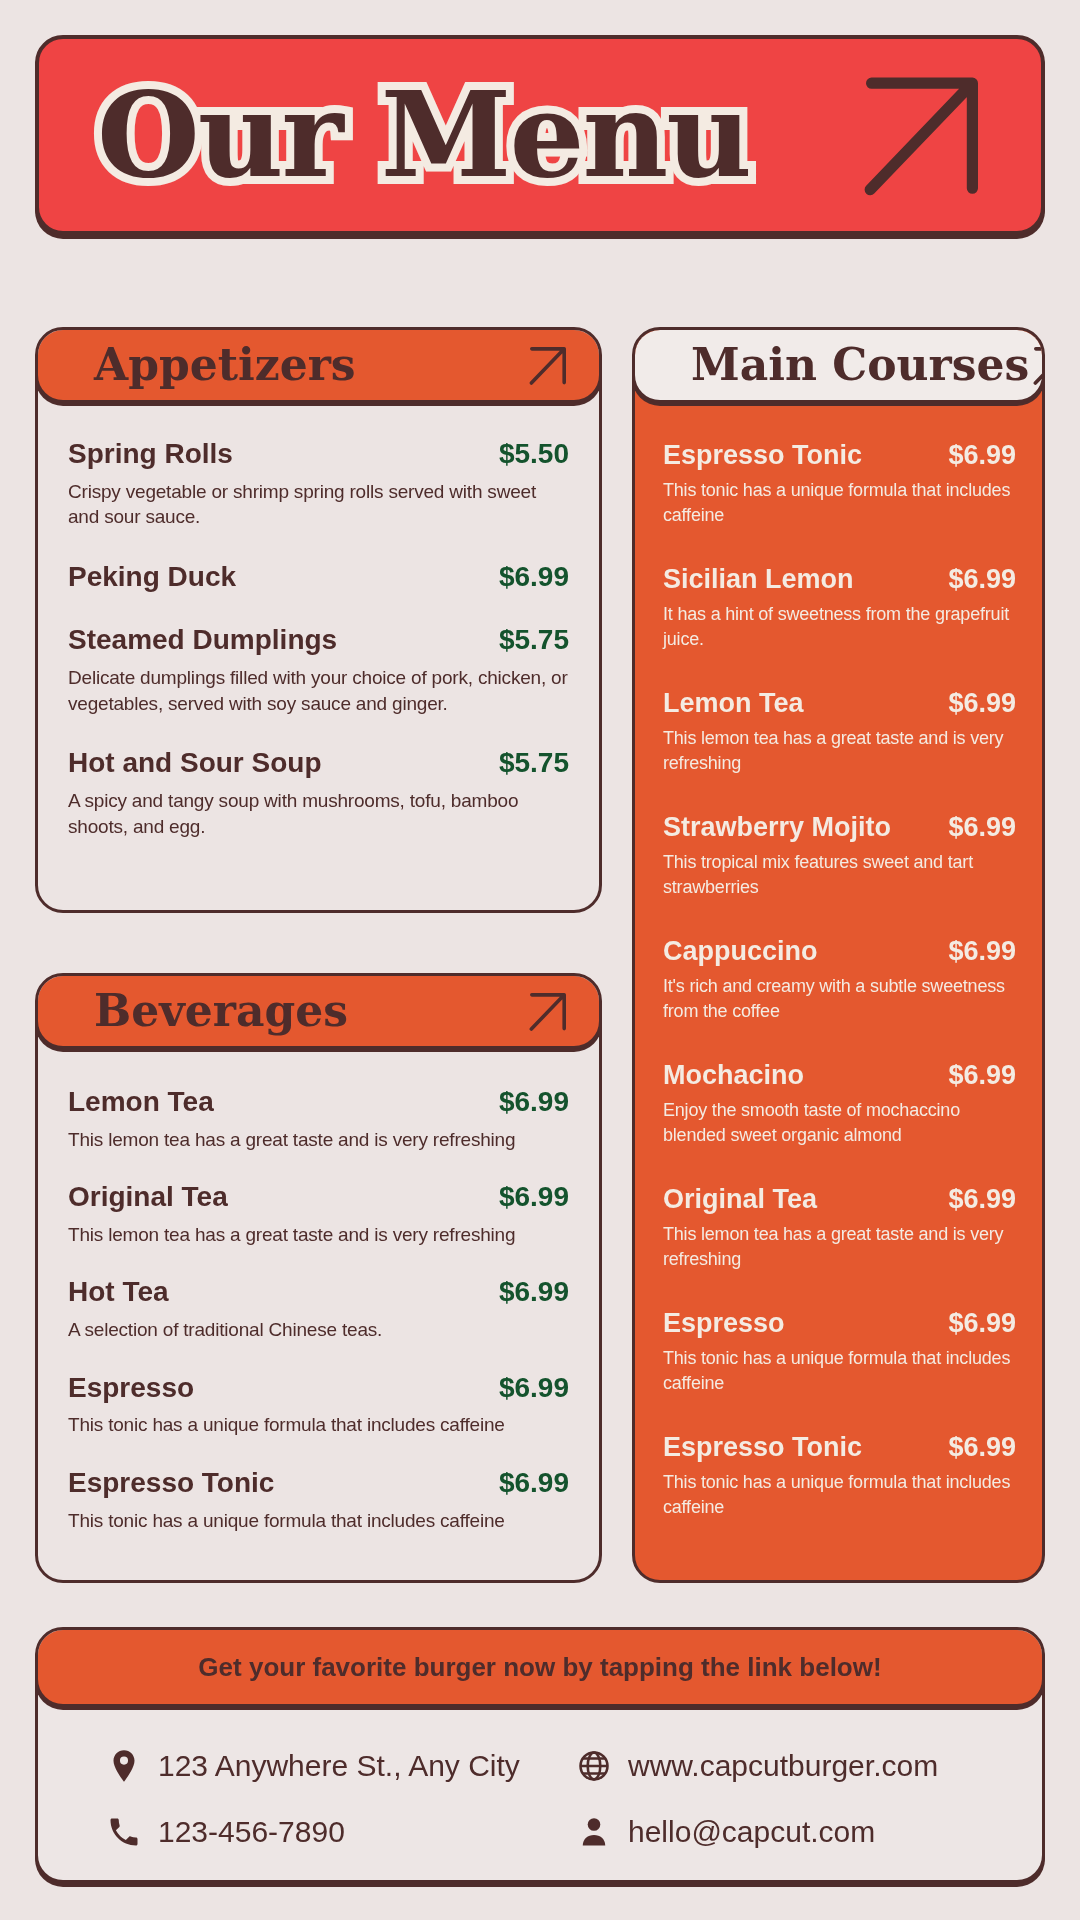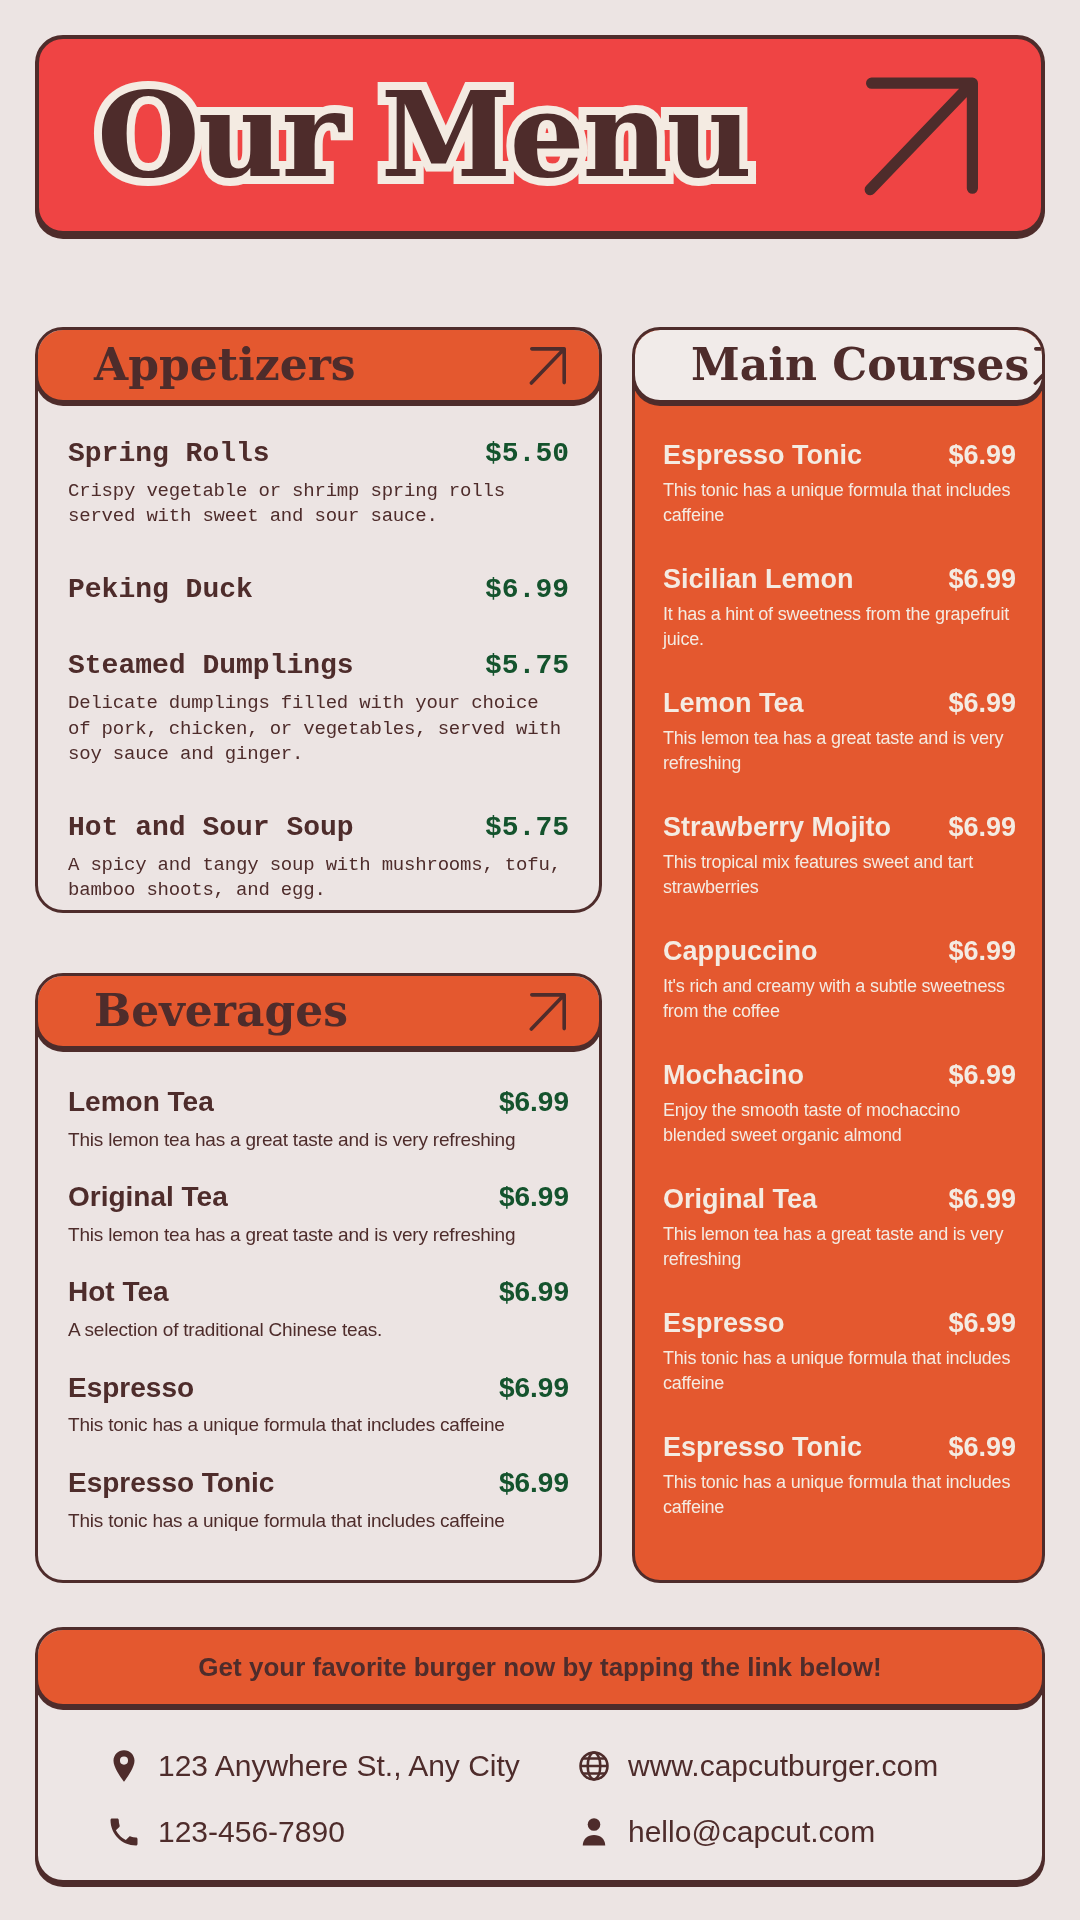--- a/index.html
+++ b/index.html
@@ -78,21 +78,21 @@
     font-size:44px;
     color:#4E2C2B;
     line-height:1;
     white-space:nowrap;
   }
   .card-appetizers { height:586px; }
   .card-beverages  { height:610px; margin-top:60px; }
   .card-main       { height:1256px; background:#E4582F; }
 
   .card-body { display:flex; flex-direction:column; overflow:hidden; }
-  .card-appetizers .card-body { padding:34px 30px 24px; gap:43px;font-family:Liberation Mono, monospace; }
+  .card-appetizers .card-body { padding:34px 30px 24px; gap:30px; }
   .card-beverages  .card-body { padding:36px 30px 24px; gap:28px; }
   .card-main       .card-body { padding:36px 26px 26px 28px; gap:36px; }
 
   .item-row { display:flex; align-items:baseline; justify-content:space-between; gap:12px; }
   .item-name { font-size:28px; font-weight:bold; color:#4E2C2B; line-height:1.2; }
   .item-price { font-size:28px; font-weight:bold; color:#14532d; line-height:1.2; white-space:nowrap; }
   .item-desc { margin-top:8px; font-size:19px; line-height:1.35; color:#4E2C2B; letter-spacing:-0.2px; }
 
   .card-main .item-name, .card-main .item-price { color:#F4EBE2; font-size:27px; }
   .card-main .item-desc { color:#F4EBE2; font-size:18px; margin-top:7px; }

